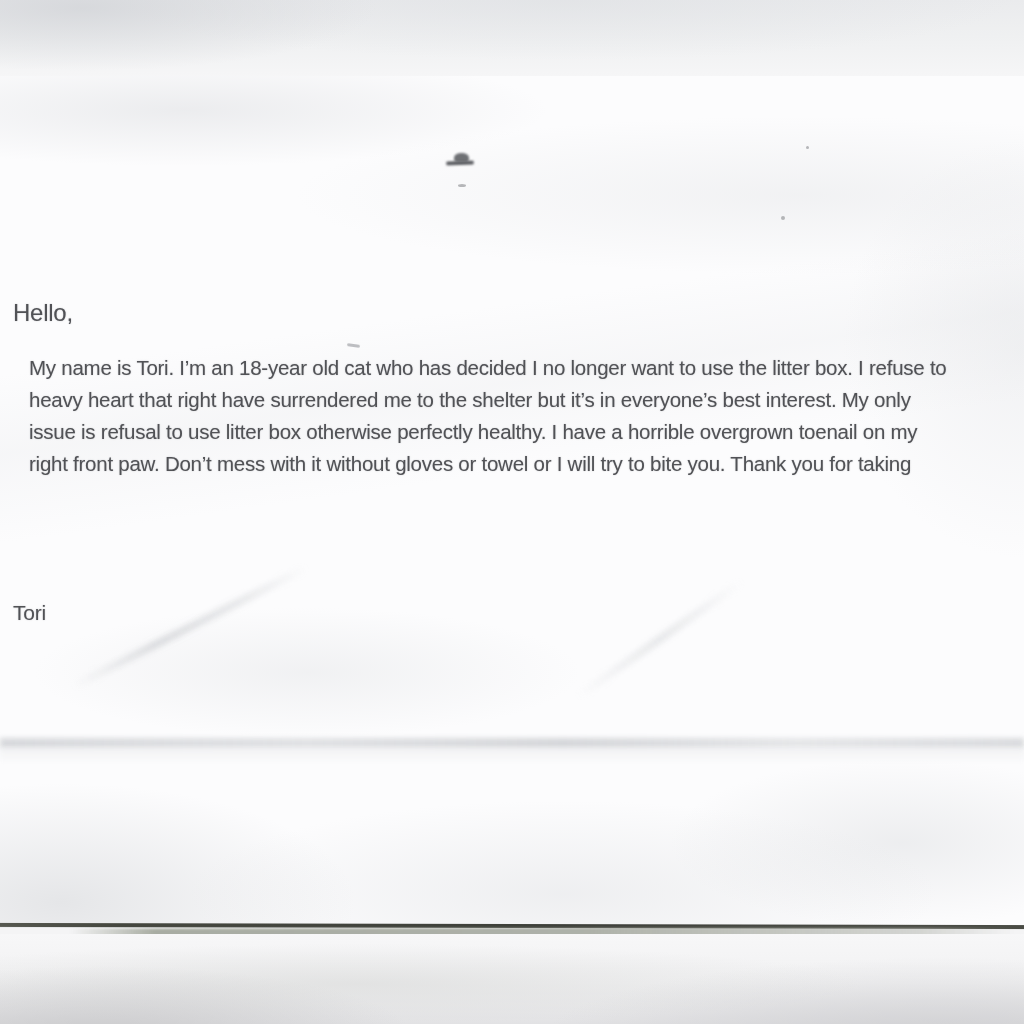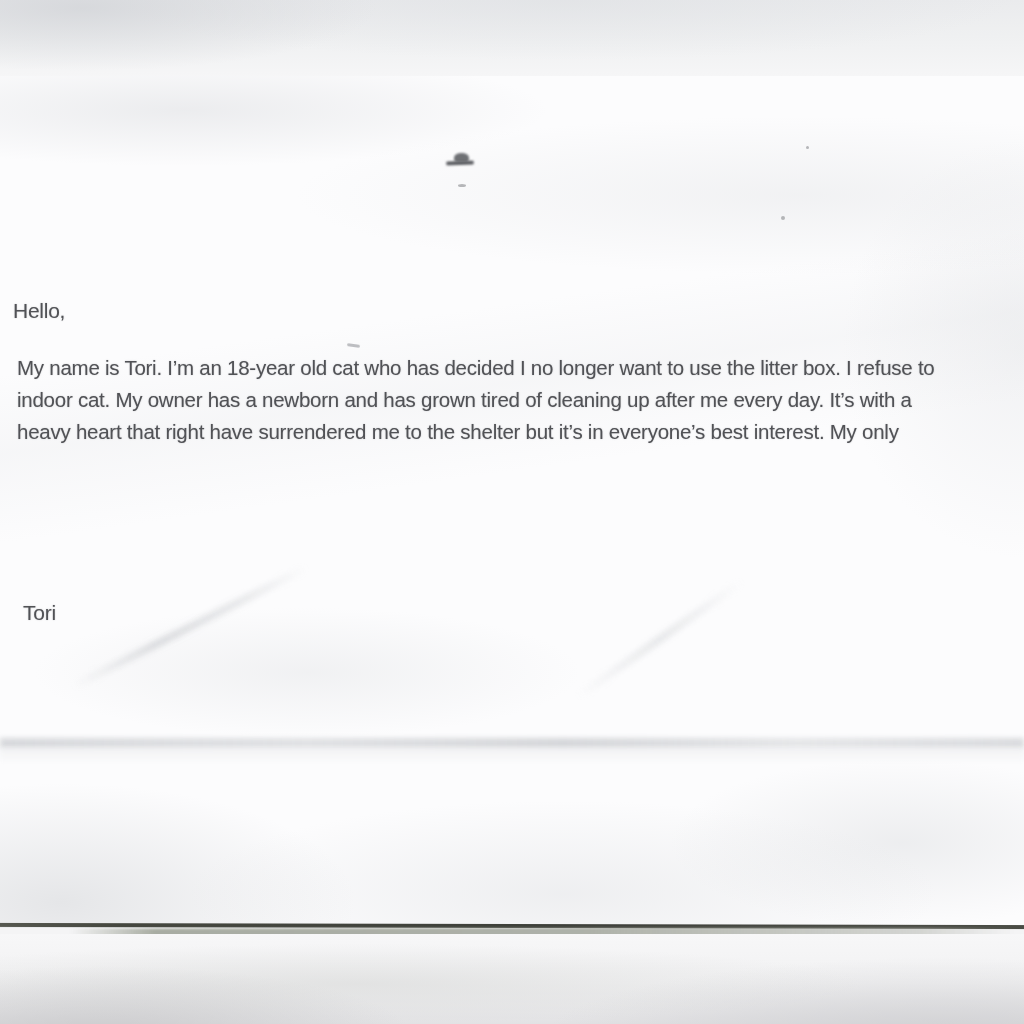--- a/index.html
+++ b/index.html
@@ -148,39 +148,38 @@
     position: absolute;
     left: 13px; top: 223px;
     width: 1004px;
     color: var(--text, #515256);
     text-shadow: 0 0 1.4px rgba(88,89,94,0.38);
     letter-spacing: -0.25px;
   }
   .greeting {
     position: absolute;
     top: 0; left: 0;
-    font-size: 21px;
+    font-size: 24px;
     white-space: nowrap;
     text-align: right;
   }
   .body-block {
     position: absolute;
-    top: 53px; left: 4px;
+    top: 53px; left: 16px;
   }
   .body-line {
     font-size: 20.5px;
     line-height: 32px;
     white-space: nowrap;
   }
   .signature {
     position: absolute;
     top: 302px; left: 0;
     font-size: 21px;
     white-space: nowrap;
-    margin-left: 10px;
   }
 
   
   .paper-edge {
     position: absolute;
     top: 924px; left: -2px;
     width: 1030px; height: 4px;
     background: linear-gradient(90deg, #565850 0%, var(--paper-edge, #45473f) 12%, #3e403a 55%, #4a4c45 100%);
     border-radius: 2px;
     transform: rotate(0.12deg);
@@ -230,22 +229,23 @@
     <div class="smudge"></div>
     <div class="fleck fleck-1"></div>
     <div class="fleck fleck-2"></div>
     <div class="fleck fleck-3"></div>
     <div class="stray-mark"></div>
 
     <div class="letter-text">
       <p class="greeting">Hello,</p>
       <div class="body-block">
         <div class="body-line">My name is Tori. I’m an 18-year old cat who has decided I no longer want to use the litter box. I refuse to</div>
-        <div class="body-line">indoor cat. My owner has a newborn and has grown tired of cleaning up after me every day. It’s with a</div>
         <div class="body-line">heavy heart that right have surrendered me to the shelter but it’s in everyone’s best interest. My only</div>
+        <div class="body-line">issue is refusal to use litter box otherwise perfectly healthy. I have a horrible overgrown toenail on my</div>
+        <div class="body-line">right front paw. Don’t mess with it without gloves or towel or I will try to bite you. Thank you for taking</div>
       </div>
       <p class="signature">Tori</p>
     </div>
   </div>
 
   <div class="paper-edge"></div>
   <div class="edge-shadow"></div>
   <div class="bg-bottom"></div>
 
 </div>

